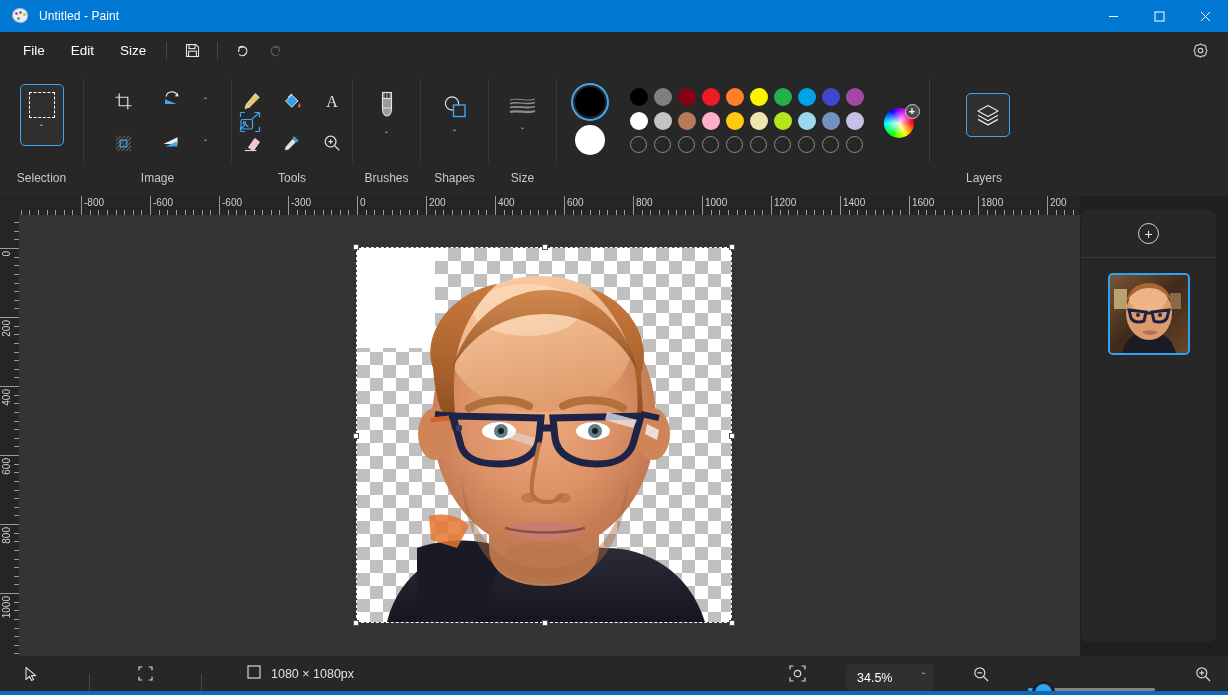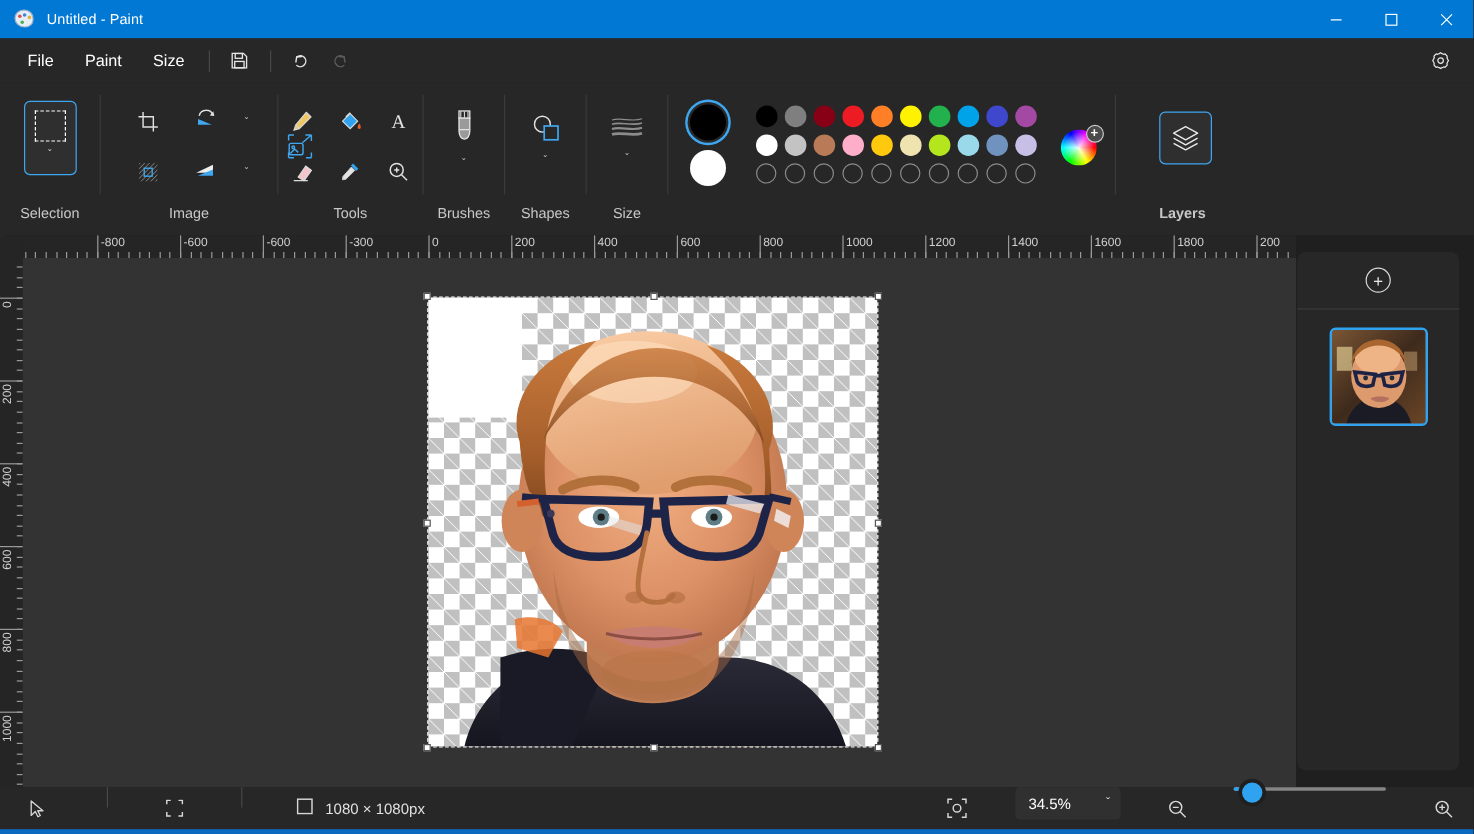--- a/index.html
+++ b/index.html
@@ -119,21 +119,21 @@
       conic-gradient(from 90deg, #ff0000, #ffff00, #00ff00, #00ffff, #0000ff, #ff00ff, #ff0000);
     position: absolute; left: 0; top: 4px;
   }
   .wheel-plus {
     position: absolute; right: -2px; top: 0px; width: 15px; height: 15px; border-radius: 50%;
     background: #4a4a4a; border: 1.2px solid #c9c9c9; color: #fff; font-size: 11px;
     line-height: 12px; text-align: center; font-weight: 600;
   }
 
   
-  .g-layers { width: 1px; flex: 1; align-items: flex-start; padding-left: 36px; font-weight: bold; }
+  .g-layers { width: 1px; flex: 1; align-items: flex-start; padding-left: 36px; }
   .g-layers .group-label { text-align: left; padding-left: 36px; }
   .layers-btn {
     width: 44px; height: 44px; border: 1px solid #3fa7f0; border-radius: 5px;
     background: #2f2f2f; display: flex; align-items: center; justify-content: center; margin-top: 15px;
   }
 
   
   .workarea { position: absolute; top: 196px; left: 0; width: 1228px; height: 460px; background: #1f1f1f; }
 
   .ruler-corner { position: absolute; left: 0; top: 0; width: 19px; height: 19px; background: #252525; }
@@ -191,21 +191,21 @@
     font-size: 14px; line-height: 1;
   }
   .layer-thumb {
     margin: 15px auto 0; width: 82px; height: 82px; border: 2px solid #2fa3f0; border-radius: 5px;
     overflow: hidden; position: relative; background: #6a5040;
   }
 
   
   .statusbar {
     position: absolute; left: 0; top: 656px; width: 1224px; height: 35px;
-    background: #272727; display: flex; align-items: flex-start; gap: 27px;
+    background: #272727; display: flex; align-items: flex-end; gap: 27px;
   }
   .sb-item { display: flex; align-items: center; color: #e0e0e0; font-size: 12.5px; height: 35px; }
   .sb-sep { width: 1px; height: 17px; background: #484848; }
   .zoomval {
     width: 88px; height: 27px; background: #303030; border-radius: 4px;
     display: flex; align-items: center; justify-content: space-between;
     padding: 0 9px 0 11px; font-size: 12.5px; color: #ffffff;
   }
   .slider-track {
     width: 127px; height: 3px; background: #858585; border-radius: 2px; position: relative;
@@ -246,21 +246,21 @@
       <div class="winbtn close">
         <svg width="11" height="11" viewBox="0 0 11 11">
             <path d="M1 1 L10 10 M10 1 L1 10" stroke="#fff" stroke-width="1"></path>
           </svg>
       </div>
     </div>
   </div>
 
   <div class="menubar">
     <div class="menu-item">File</div>
-    <div class="menu-item">Paint</div>
+    <div class="menu-item">Edit</div>
     <div class="menu-item">Size</div>
     <div class="msep"></div>
     <div class="iconbtn">
       <svg width="17" height="17" viewBox="0 0 17 17" fill="none" stroke="#e6e6e6" stroke-width="1.1">
         <path d="M2.5 2.5 H11.8 L14.5 5.2 V14.5 H2.5 Z"></path>
         <rect x="5" y="2.6" width="6" height="4"></rect>
         <rect x="4.6" y="9.2" width="7.8" height="5.3"></rect>
       </svg>
     </div>
     <div class="msep"></div>

